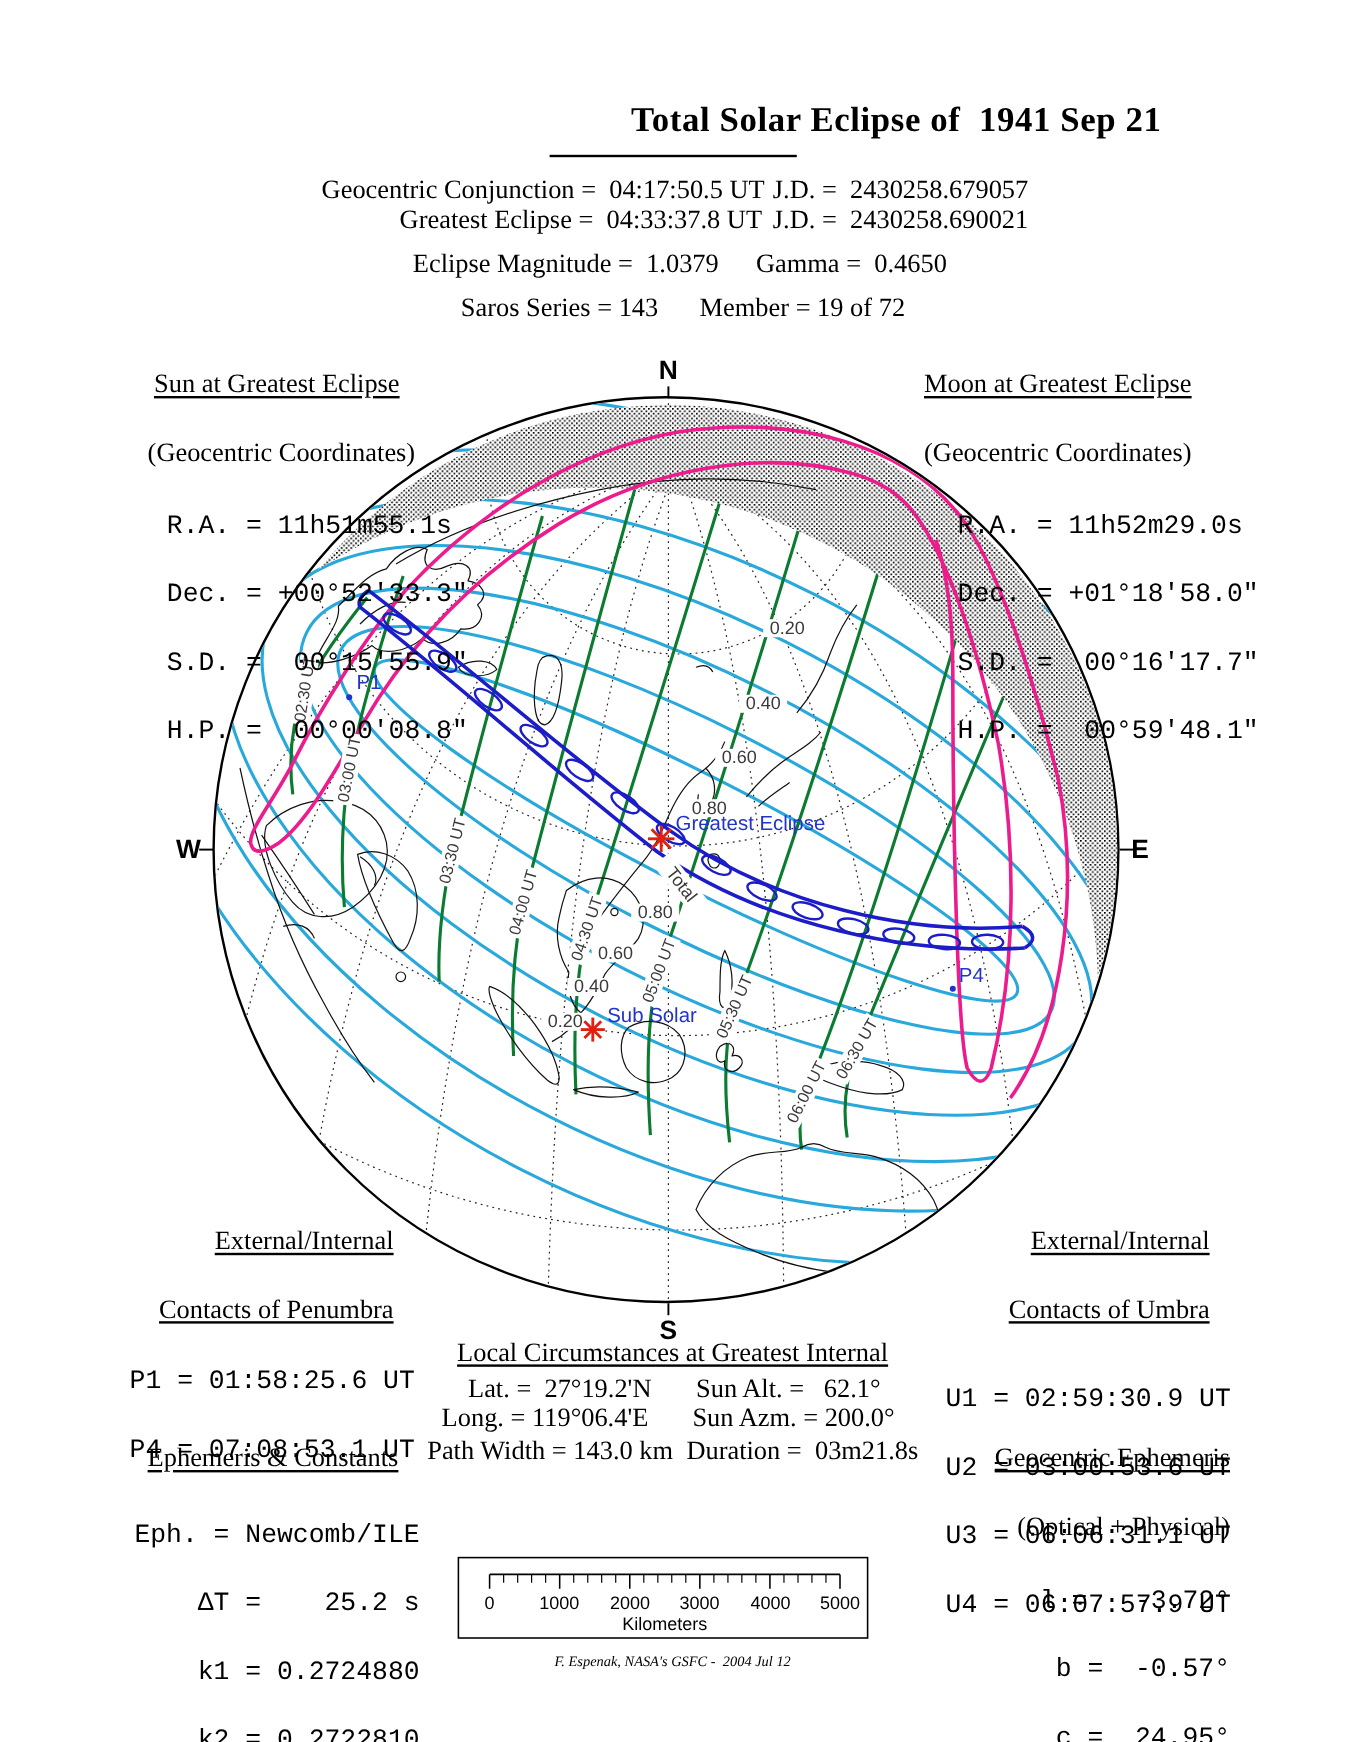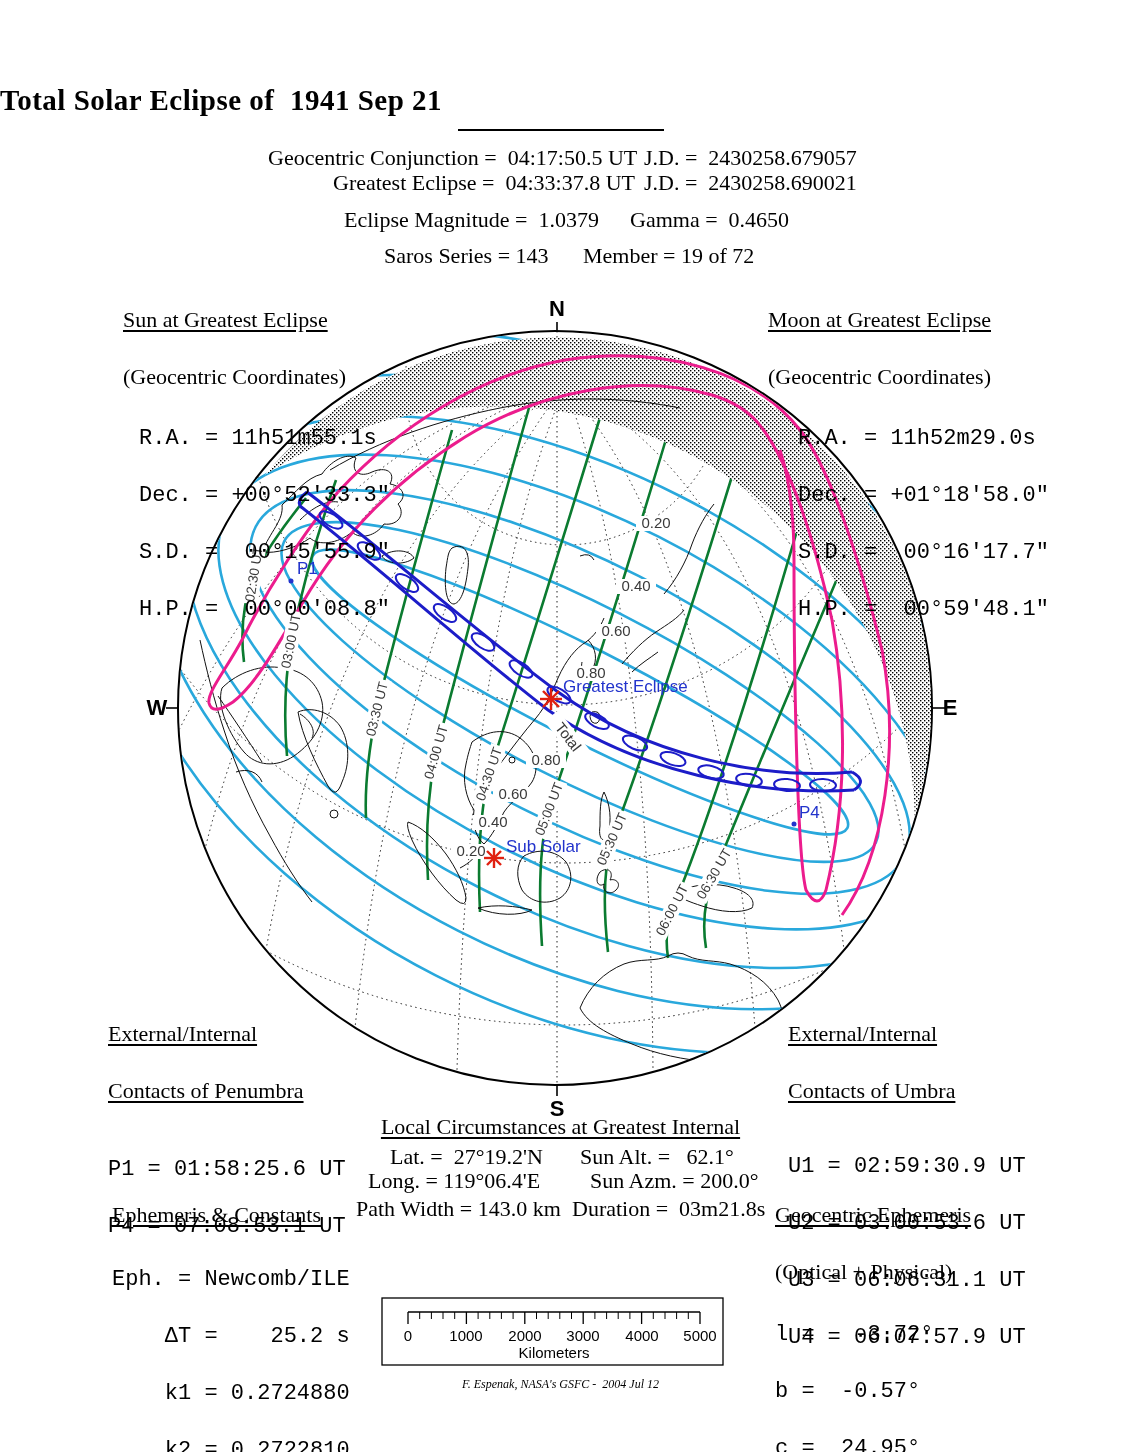--- a/index.html
+++ b/index.html
@@ -2,21 +2,21 @@
 <html><head>
 <meta charset="utf-8">
 <style>
   html,body{margin:0;padding:0;background:#ffffff;}
   #page{position:relative;width:1121px;height:1452px;background:#ffffff;overflow:hidden;
         font-family:"Liberation Serif",serif;color:#000;}
   .abs{position:absolute;white-space:pre;}
   .ser{font-family:"Liberation Serif",serif;font-size:22px;line-height:21px;}
   .title{font-family:"Liberation Serif",serif;font-size:29px;font-weight:bold;letter-spacing:.5px;}
   .u{text-decoration:underline;text-underline-offset:3px;}
-  .ctr{text-align:left;}
+  .ctr{text-align:right;}
   .blk .ln{white-space:pre;font-family:Liberation Mono, monospace;}
   svg{position:absolute;left:0;top:0;}
   .it{font-style:italic;font-size:12px;}
 </style>
 </head>
 <body>
 
 <div id="page">
 
   <svg width="1121" height="1452" viewBox="0 0 1121 1452">
@@ -267,21 +267,21 @@
         <text x="466" y="1341">1000</text>
         <text x="525" y="1341">2000</text>
         <text x="583" y="1341">3000</text>
         <text x="642" y="1341">4000</text>
         <text x="700" y="1341">5000</text>
         <text x="554" y="1358">Kilometers</text>
       </g>
     </g>
   </svg>
 
-  <div class="abs title" style="left:0;top:84;width:968px;text-align:left;top:84px;">Total Solar Eclipse of  1941 Sep 21</div>
+  <div class="abs title" style="left:0;top:84;width:968px;text-align:right;top:84px;">Total Solar Eclipse of  1941 Sep 21</div>
   <div class="abs" style="left:458px;top:129px;width:206px;height:2px;background:#000;"></div>
 
   <div class="abs ser" style="left:268px;top:147px;">Geocentric Conjunction =  04:17:50.5 UT</div>
   <div class="abs ser" style="left:644px;top:147px;">J.D. =  2430258.679057</div>
   <div class="abs ser" style="left:333px;top:172px;">Greatest Eclipse =  04:33:37.8 UT</div>
   <div class="abs ser" style="left:644px;top:172px;">J.D. =  2430258.690021</div>
   <div class="abs ser" style="left:344px;top:209px;">Eclipse Magnitude =  1.0379</div>
   <div class="abs ser" style="left:630px;top:209px;">Gamma =  0.4650</div>
   <div class="abs ser" style="left:384px;top:245px;">Saros Series = 143</div>
   <div class="abs ser" style="left:583px;top:245px;">Member = 19 of 72</div>
@@ -300,38 +300,38 @@
     <div class="ser ctr">(Geocentric Coordinates)</div>
     <div class="ser ln" style="margin:5px 0 0 30px;">R.A. = 11h52m29.0s</div>
     <div class="ser ln" style="margin-left:30px;">Dec. = +01°18'58.0"</div>
     <div class="ser ln" style="margin-left:30px;">S.D. =  00°16'17.7"</div>
     <div class="ser ln" style="margin-left:30px;">H.P. =  00°59'48.1"</div>
   </div>
 
   <div class="abs blk ctr" style="left:108px;top:987px;width:220px;">
     <div class="ser u">External/Internal</div>
     <div class="ser u">Contacts of Penumbra</div>
-    <div class="ser ln" style="margin-top:22px;">P1 = 01:58:25.6 UT</div>
+    <div class="ser ln" style="margin-top:4px;">P1 = 01:58:25.6 UT</div>
     <div class="ser ln">P4 = 07:08:53.1 UT</div>
   </div>
 
   <div class="abs blk ctr" style="left:788px;top:987px;width:220px;">
     <div class="ser u">External/Internal</div>
     <div class="ser u">Contacts of Umbra</div>
     <div class="ser ln" style="margin-top:19px;">U1 = 02:59:30.9 UT</div>
     <div class="ser ln">U2 = 03:00:53.6 UT</div>
     <div class="ser ln">U3 = 06:06:31.1 UT</div>
     <div class="ser ln">U4 = 06:07:57.9 UT</div>
   </div>
 
   <div class="abs ser u" style="left:0;top:1116px;width:1121px;text-align:center;">Local Circumstances at Greatest Internal</div>
   <div class="abs ser" style="left:390px;top:1146px;">Lat. =  27°19.2'N</div>
   <div class="abs ser" style="left:580px;top:1146px;">Sun Alt. =   62.1°</div>
   <div class="abs ser" style="left:368px;top:1170px;">Long. = 119°06.4'E</div>
-  <div class="abs ser" style="left:590px;top:1170px;">Sun Azm. = 200.0°</div>
+  <div class="abs ser" style="left:577px;top:1170px;">Sun Azm. = 200.0°</div>
   <div class="abs ser" style="left:356px;top:1198px;">Path Width = 143.0 km</div>
   <div class="abs ser" style="left:572px;top:1198px;">Duration =  03m21.8s</div>
 
   <div class="abs blk" style="left:112px;top:1168px;width:220px;">
     <div class="ser ctr u">Ephemeris &amp; Constants</div>
     <div class="ser ln" style="margin-top:8px;">Eph. = Newcomb/ILE</div>
     <div class="ser ln">    ΔT =    25.2 s</div>
     <div class="ser ln">    k1 = 0.2724880</div>
     <div class="ser ln">    k2 = 0.2722810</div>
     

